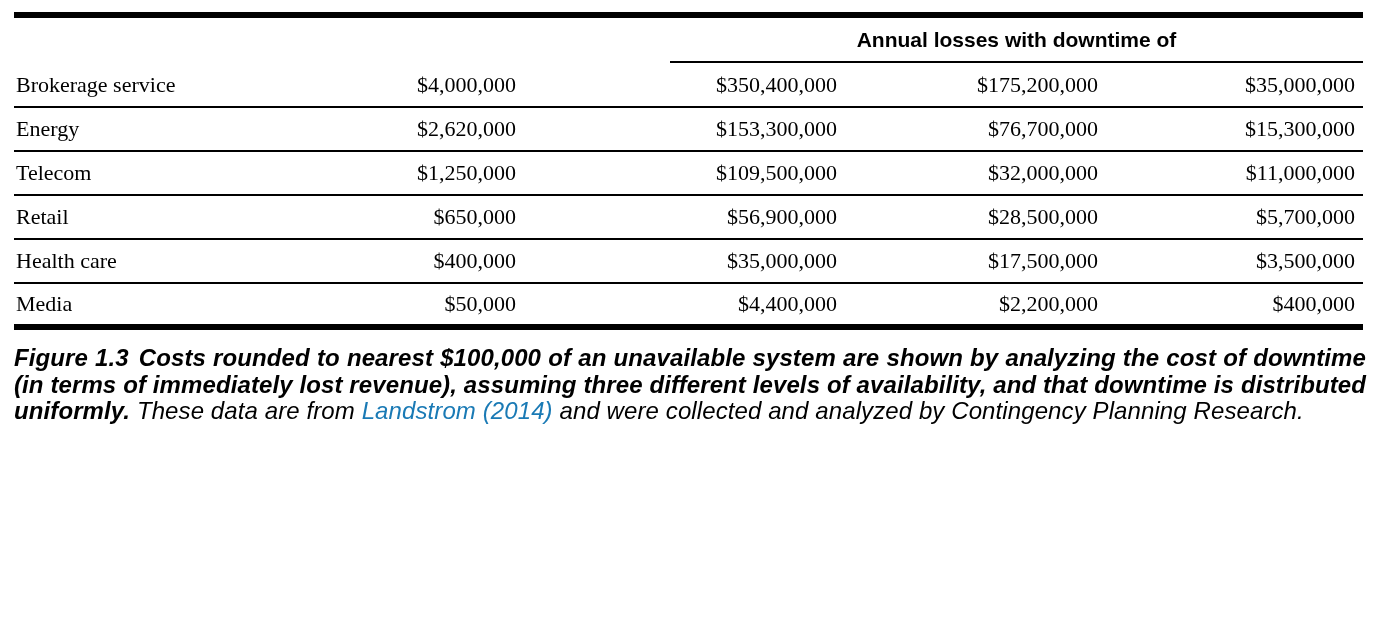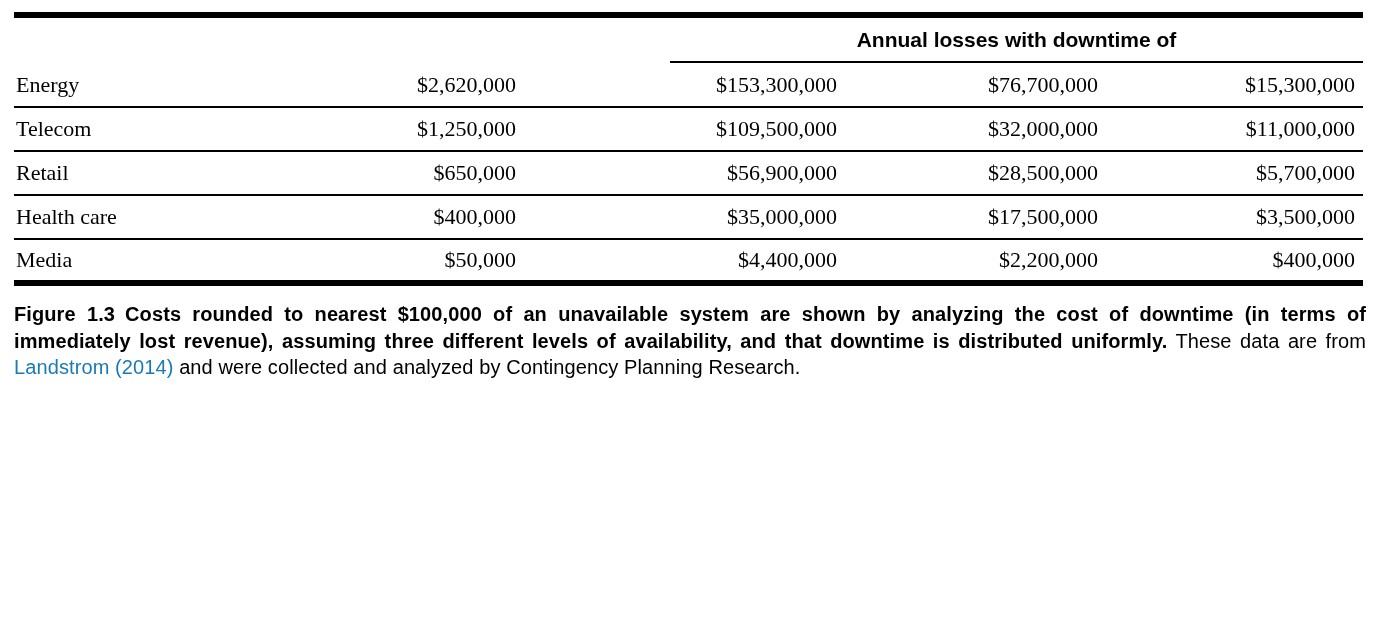--- a/index.html
+++ b/index.html
@@ -77,24 +77,25 @@
   tbody tr:not(:last-child) td {
     border-bottom: 2px solid #000000;
   }
   tbody td.loss3 { padding-right: 12px; }
   tbody td.loss2 { padding-right: 16px; }
 
   
   .caption {
     margin-top: 15px;
     width: 1352px;
-    font-size: 20px;
+    font-size: 24px;
     line-height: 26.5px;
     text-align: justify;
     letter-spacing: 0.1px;
+    font-style: italic;
   }
   .cap-label { font-weight: 700; margin-right: 10px; }
   .cap-bold  { font-weight: 700; }
   .cap-reg   { font-weight: 400; }
   a.cap-link { text-decoration: none; cursor: pointer; }
 </style>
 </head>
 <body>
 
 <div class="page">
@@ -109,20 +110,27 @@
     </colgroup>
     <thead>
       <tr>
         <td colspan="2"></td>
         <th colspan="3" class="span-head">
           <div class="span-rule">Annual losses with downtime of</div>
         </th>
       </tr>
     </thead>
     <tbody>
+      <tr>
+        <td class="row-label">Brokerage service</td>
+        <td>$4,000,000</td>
+        <td class="loss3">$350,400,000</td>
+        <td class="loss2">$175,200,000</td>
+        <td>$35,000,000</td>
+      </tr>
       <tr>
         <td class="row-label">Energy</td>
         <td>$2,620,000</td>
         <td class="loss3">$153,300,000</td>
         <td class="loss2">$76,700,000</td>
         <td>$15,300,000</td>
       </tr>
       <tr>
         <td class="row-label">Telecom</td>
         <td>$1,250,000</td>

